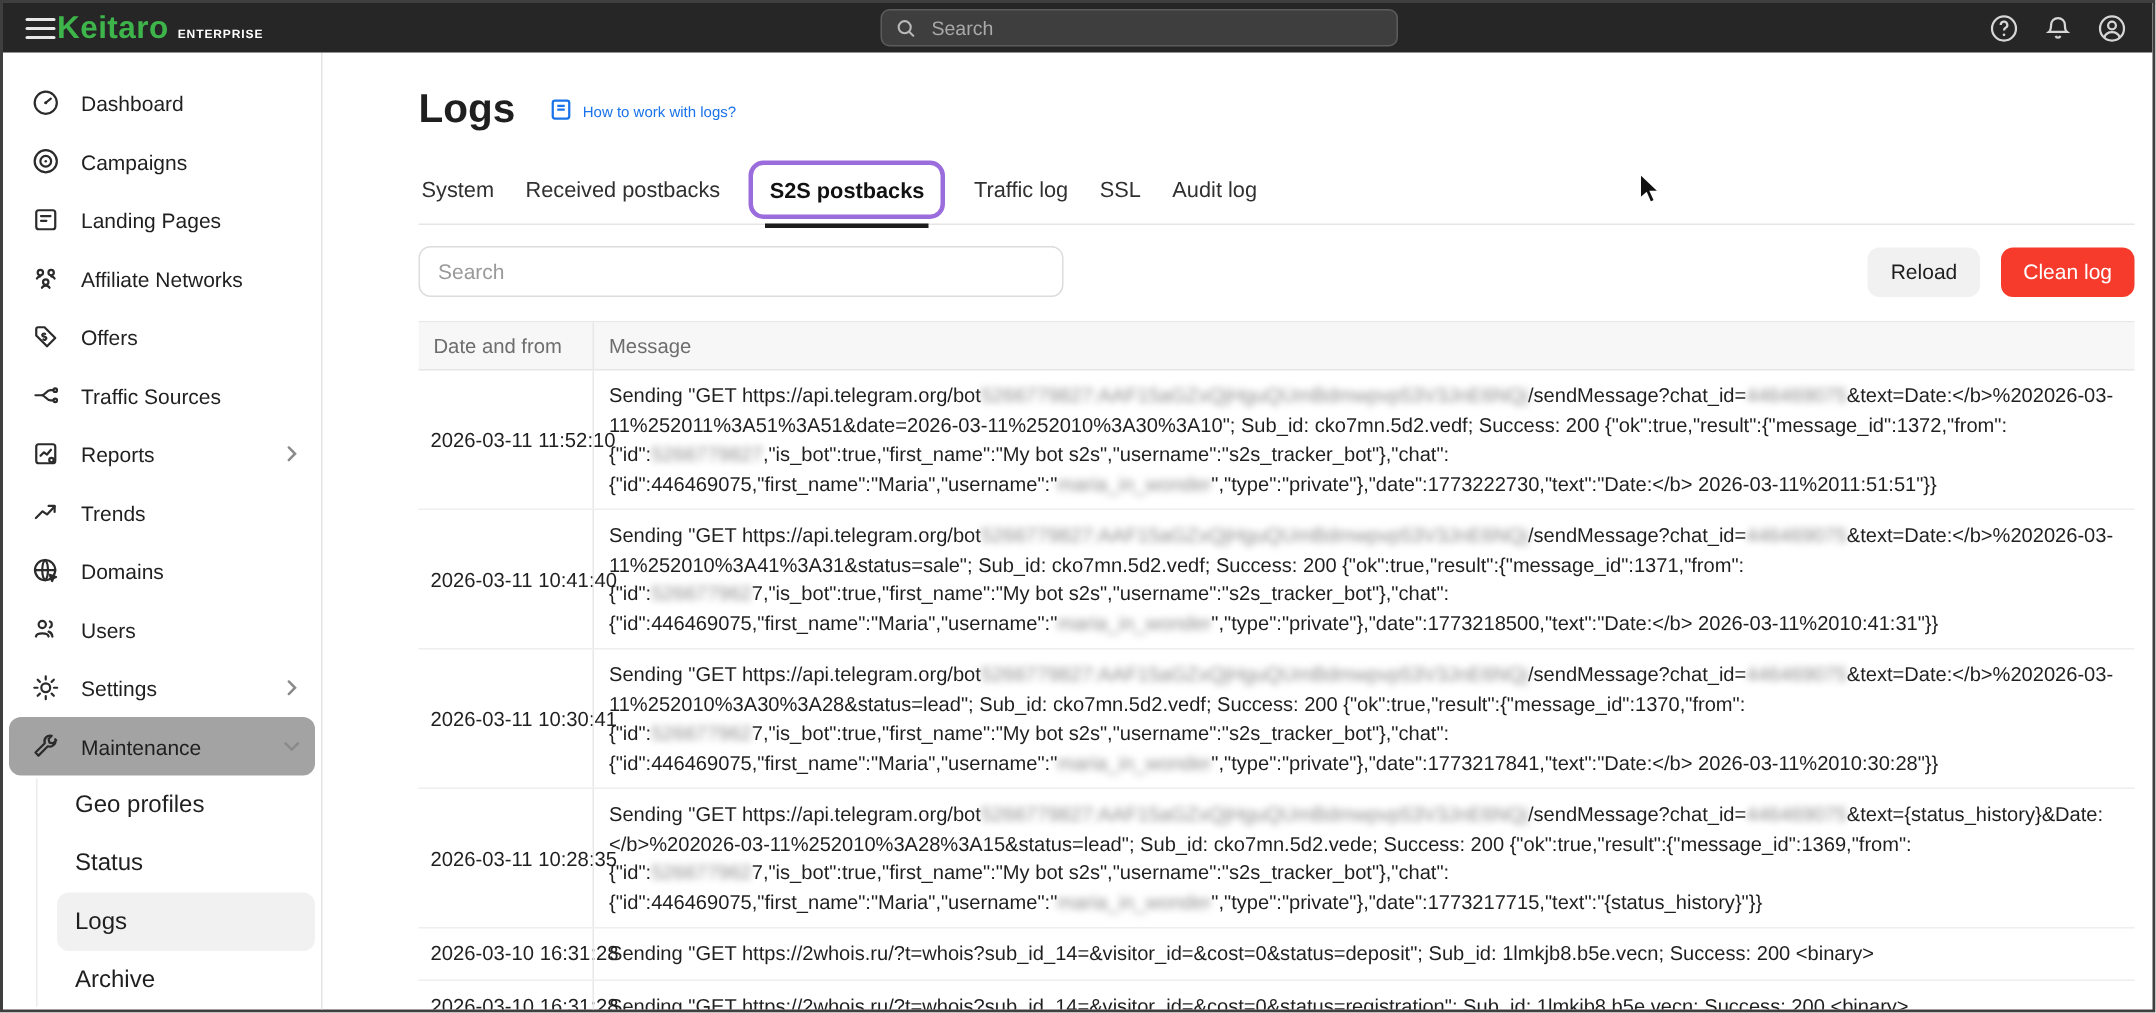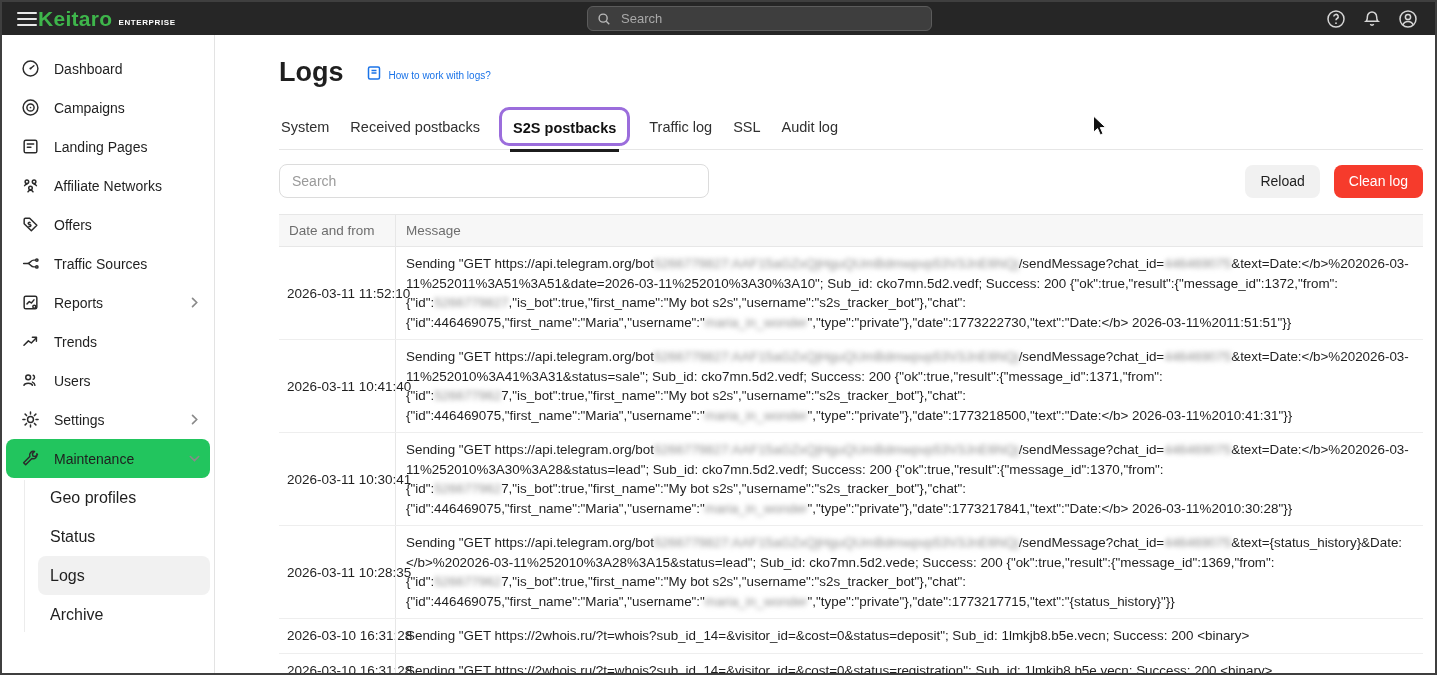--- a/index.html
+++ b/index.html
@@ -24,21 +24,21 @@
   .tb-search input{background:transparent;border:none;outline:none;color:#d7d7d7;
     font-size:13px;margin-left:8px;width:100%;font-family:inherit;}
   .tb-search input::placeholder{color:#a9a9a9;}
   .tb-icons{margin-left:auto;display:flex;align-items:center;gap:16px;padding-right:17px;}
   .tb-icons .ic{width:20px;height:20px;cursor:pointer;}
   
   .shell{display:flex;height:640px;gap:48px;}
   .sidebar{width:213px;flex:none;border-right:1px solid #e3e3e3;padding-top:14px;overflow:hidden;}
   .sb-item{height:39px;display:flex;align-items:center;margin:0 4px;padding:0 10px 0 14px;
     border-radius:8px;cursor:pointer;}
-  .sb-item.active{background:#22c55e;}
+  .sb-item.active{background:#a3a3a3;}
   .sb-icon{width:20px;height:20px;flex:none;display:flex;align-items:center;justify-content:center;}
   .sb-label{margin-left:14px;font-size:14px;color:var(--ink);}
   .sb-chev{margin-left:auto;color:#8a8a8a;display:flex;}
   .sb-sub{position:relative;}
   .sb-sub::before{content:'';position:absolute;left:22px;top:2px;bottom:2px;width:1px;background:#ececec;}
   .sb-subitem{height:39px;display:flex;align-items:center;margin:0 4px 0 36px;padding-left:12px;
     border-radius:8px;font-size:16px;color:var(--ink);cursor:pointer;}
   .sb-subitem.active{background:#f1f1f1;}
   
   .main{flex:1;padding:0 12px 0 16px;overflow:hidden;}
@@ -198,20 +198,30 @@
             <svg width="19" height="19" viewBox="0 0 18 18" fill="none" stroke="#2b2b2b" stroke-width="1.4" stroke-linecap="round" stroke-linejoin="round">
               <path d="M2.8 12.6l4.2-4.2 2.8 2 4.8-5"></path>
               <path d="M10.8 5h3.8v3.8"></path>
             </svg>
           </span>
           <span class="sb-label">Trends</span>
         </div>
         <div class="sb-item">
           <span class="sb-icon">
             <svg width="19" height="19" viewBox="0 0 18 18" fill="none" stroke="#2b2b2b" stroke-width="1.4" stroke-linecap="round" stroke-linejoin="round">
+              <circle cx="8.6" cy="8.6" r="6.4"></circle>
+              <path d="M2.2 8.6h12.8M8.6 2.2c2.4 2 2.4 10.8 0 12.8M8.6 2.2c-2.4 2-2.4 10.8 0 12.8"></path>
+              <path d="M11.5 11.5l4 1.5-1.7.8-.8 1.7z" fill="#2b2b2b"></path>
+            </svg>
+          </span>
+          <span class="sb-label">Domains</span>
+        </div>
+        <div class="sb-item">
+          <span class="sb-icon">
+            <svg width="19" height="19" viewBox="0 0 18 18" fill="none" stroke="#2b2b2b" stroke-width="1.4" stroke-linecap="round" stroke-linejoin="round">
               <circle cx="6.8" cy="6" r="2.3"></circle>
               <path d="M2.8 13.6c.5-2.7 7.5-2.7 8 0"></path>
               <path d="M11.6 4.1c1.6.4 1.6 3.4 0 3.8M13.2 13.6c-.2-1.9-1.4-2.8-2.4-3.1"></path>
             </svg>
           </span>
           <span class="sb-label">Users</span>
         </div>
         <div class="sb-item">
           <span class="sb-icon">
             <svg width="19" height="19" viewBox="0 0 18 18" fill="none" stroke="#2b2b2b" stroke-width="1.4" stroke-linecap="round" stroke-linejoin="round">

